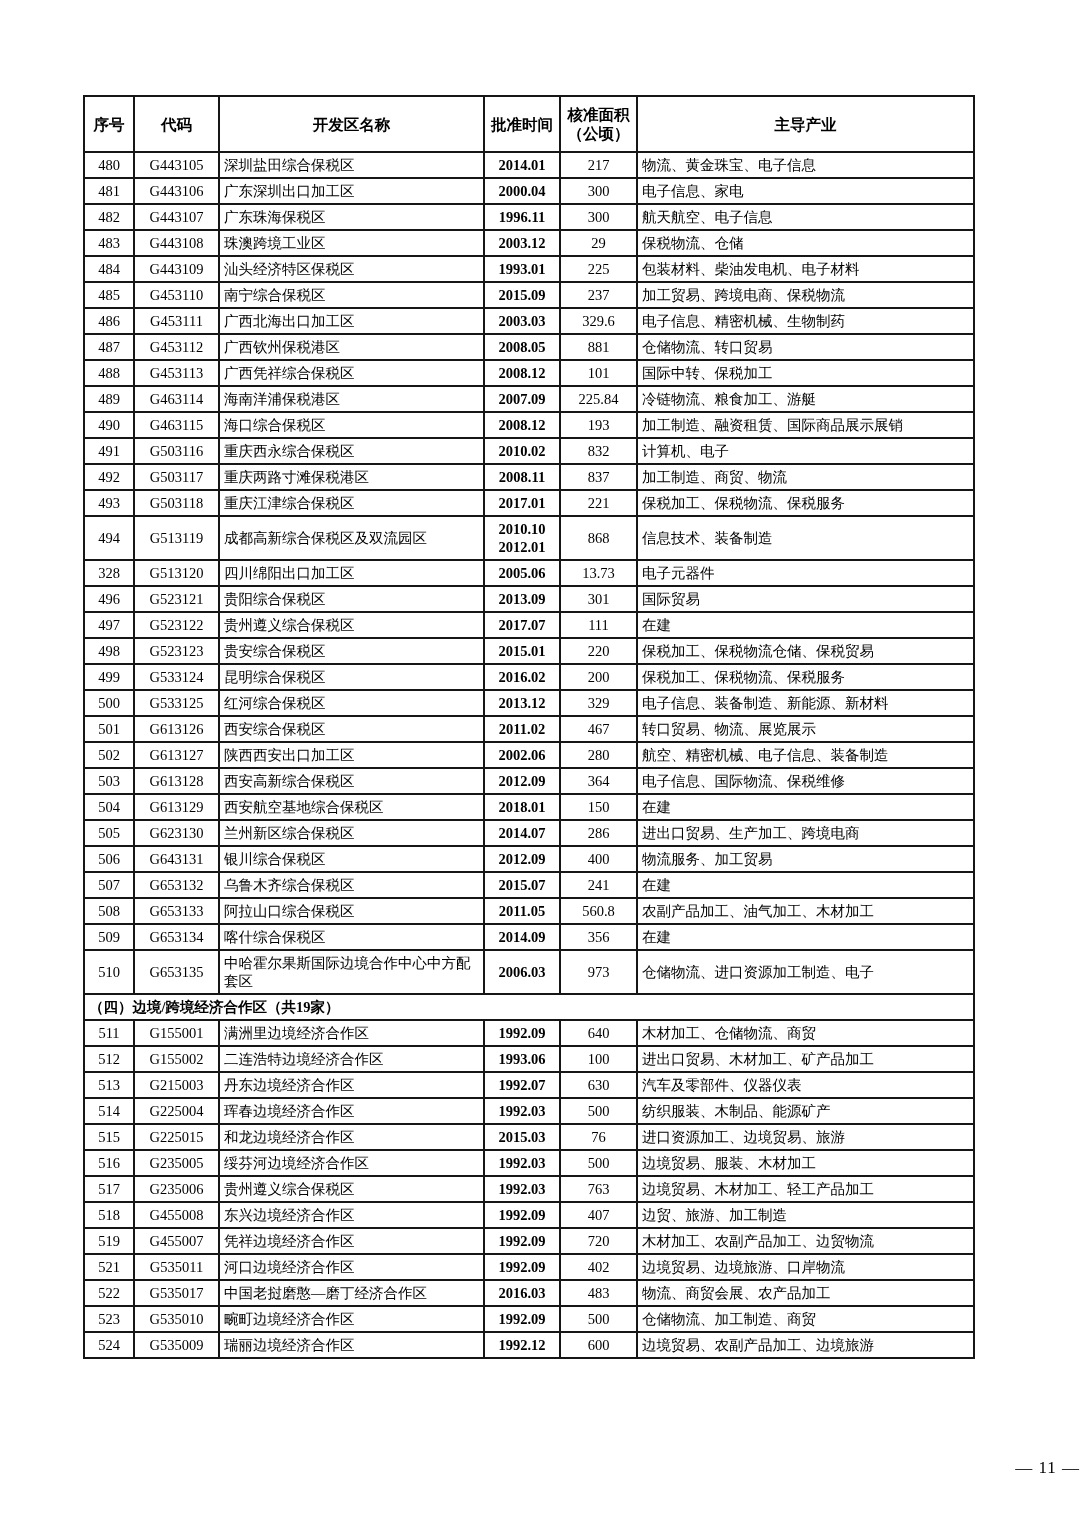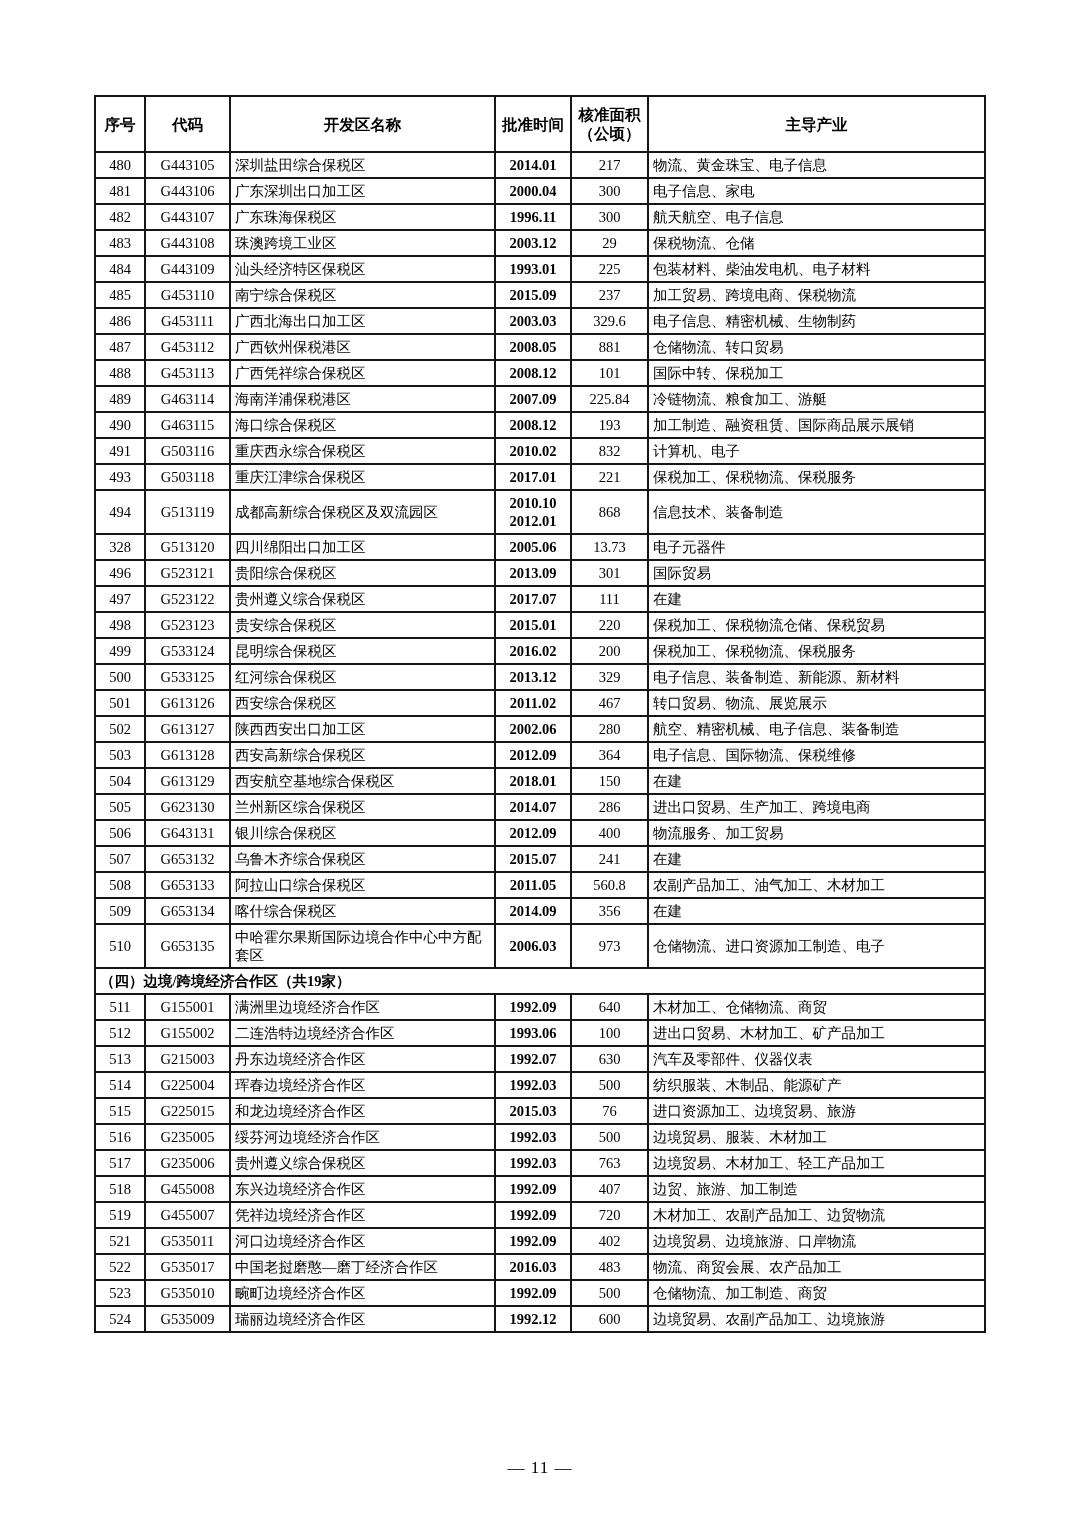--- a/index.html
+++ b/index.html
@@ -7,21 +7,21 @@
     position:relative;
     width:1080px;
     height:1528px;
     background:#ffffff;
     font-family:"Liberation Serif","DejaVu Serif",serif;
     color:#000000;
     overflow:hidden;
   }
   table.doc-table {
     position:absolute;
-    left:94px;
+    left:83px;
     top:95px;
     width:890px;
     border-collapse:collapse;
     table-layout:fixed;
     padding-left:45px;
   }
   .doc-table th, .doc-table td {
     border:2px solid #161616;
     vertical-align:middle;
     overflow:hidden;
@@ -47,21 +47,21 @@
     font-size:15.5px;
     text-align:left;
     padding:4px 6px;
     border-radius:9px;
   }
   .page-number {
     position:absolute;
     left:0;
     bottom:50px;
     width:100%;
-    text-align:center;
+    text-align:right;
     font-size:17px;
     letter-spacing:1px;
   }
 </style>
 </head>
 <body>
 
 <div class="page">
   <table class="doc-table">
     <colgroup>
@@ -174,20 +174,28 @@
         </tr>
         <tr>
           <td class="cell-no">491</td>
           <td class="cell-code">G503116</td>
           <td class="cell-name">重庆西永综合保税区</td>
           <td class="cell-date">2010.02</td>
           <td class="cell-area">832</td>
           <td class="cell-industries">计算机、电子</td>
         </tr>
         <tr>
+          <td class="cell-no">492</td>
+          <td class="cell-code">G503117</td>
+          <td class="cell-name">重庆两路寸滩保税港区</td>
+          <td class="cell-date">2008.11</td>
+          <td class="cell-area">837</td>
+          <td class="cell-industries">加工制造、商贸、物流</td>
+        </tr>
+        <tr>
           <td class="cell-no">493</td>
           <td class="cell-code">G503118</td>
           <td class="cell-name">重庆江津综合保税区</td>
           <td class="cell-date">2017.01</td>
           <td class="cell-area">221</td>
           <td class="cell-industries">保税加工、保税物流、保税服务</td>
         </tr>
         <tr>
           <td class="cell-no">494</td>
           <td class="cell-code">G513119</td>

